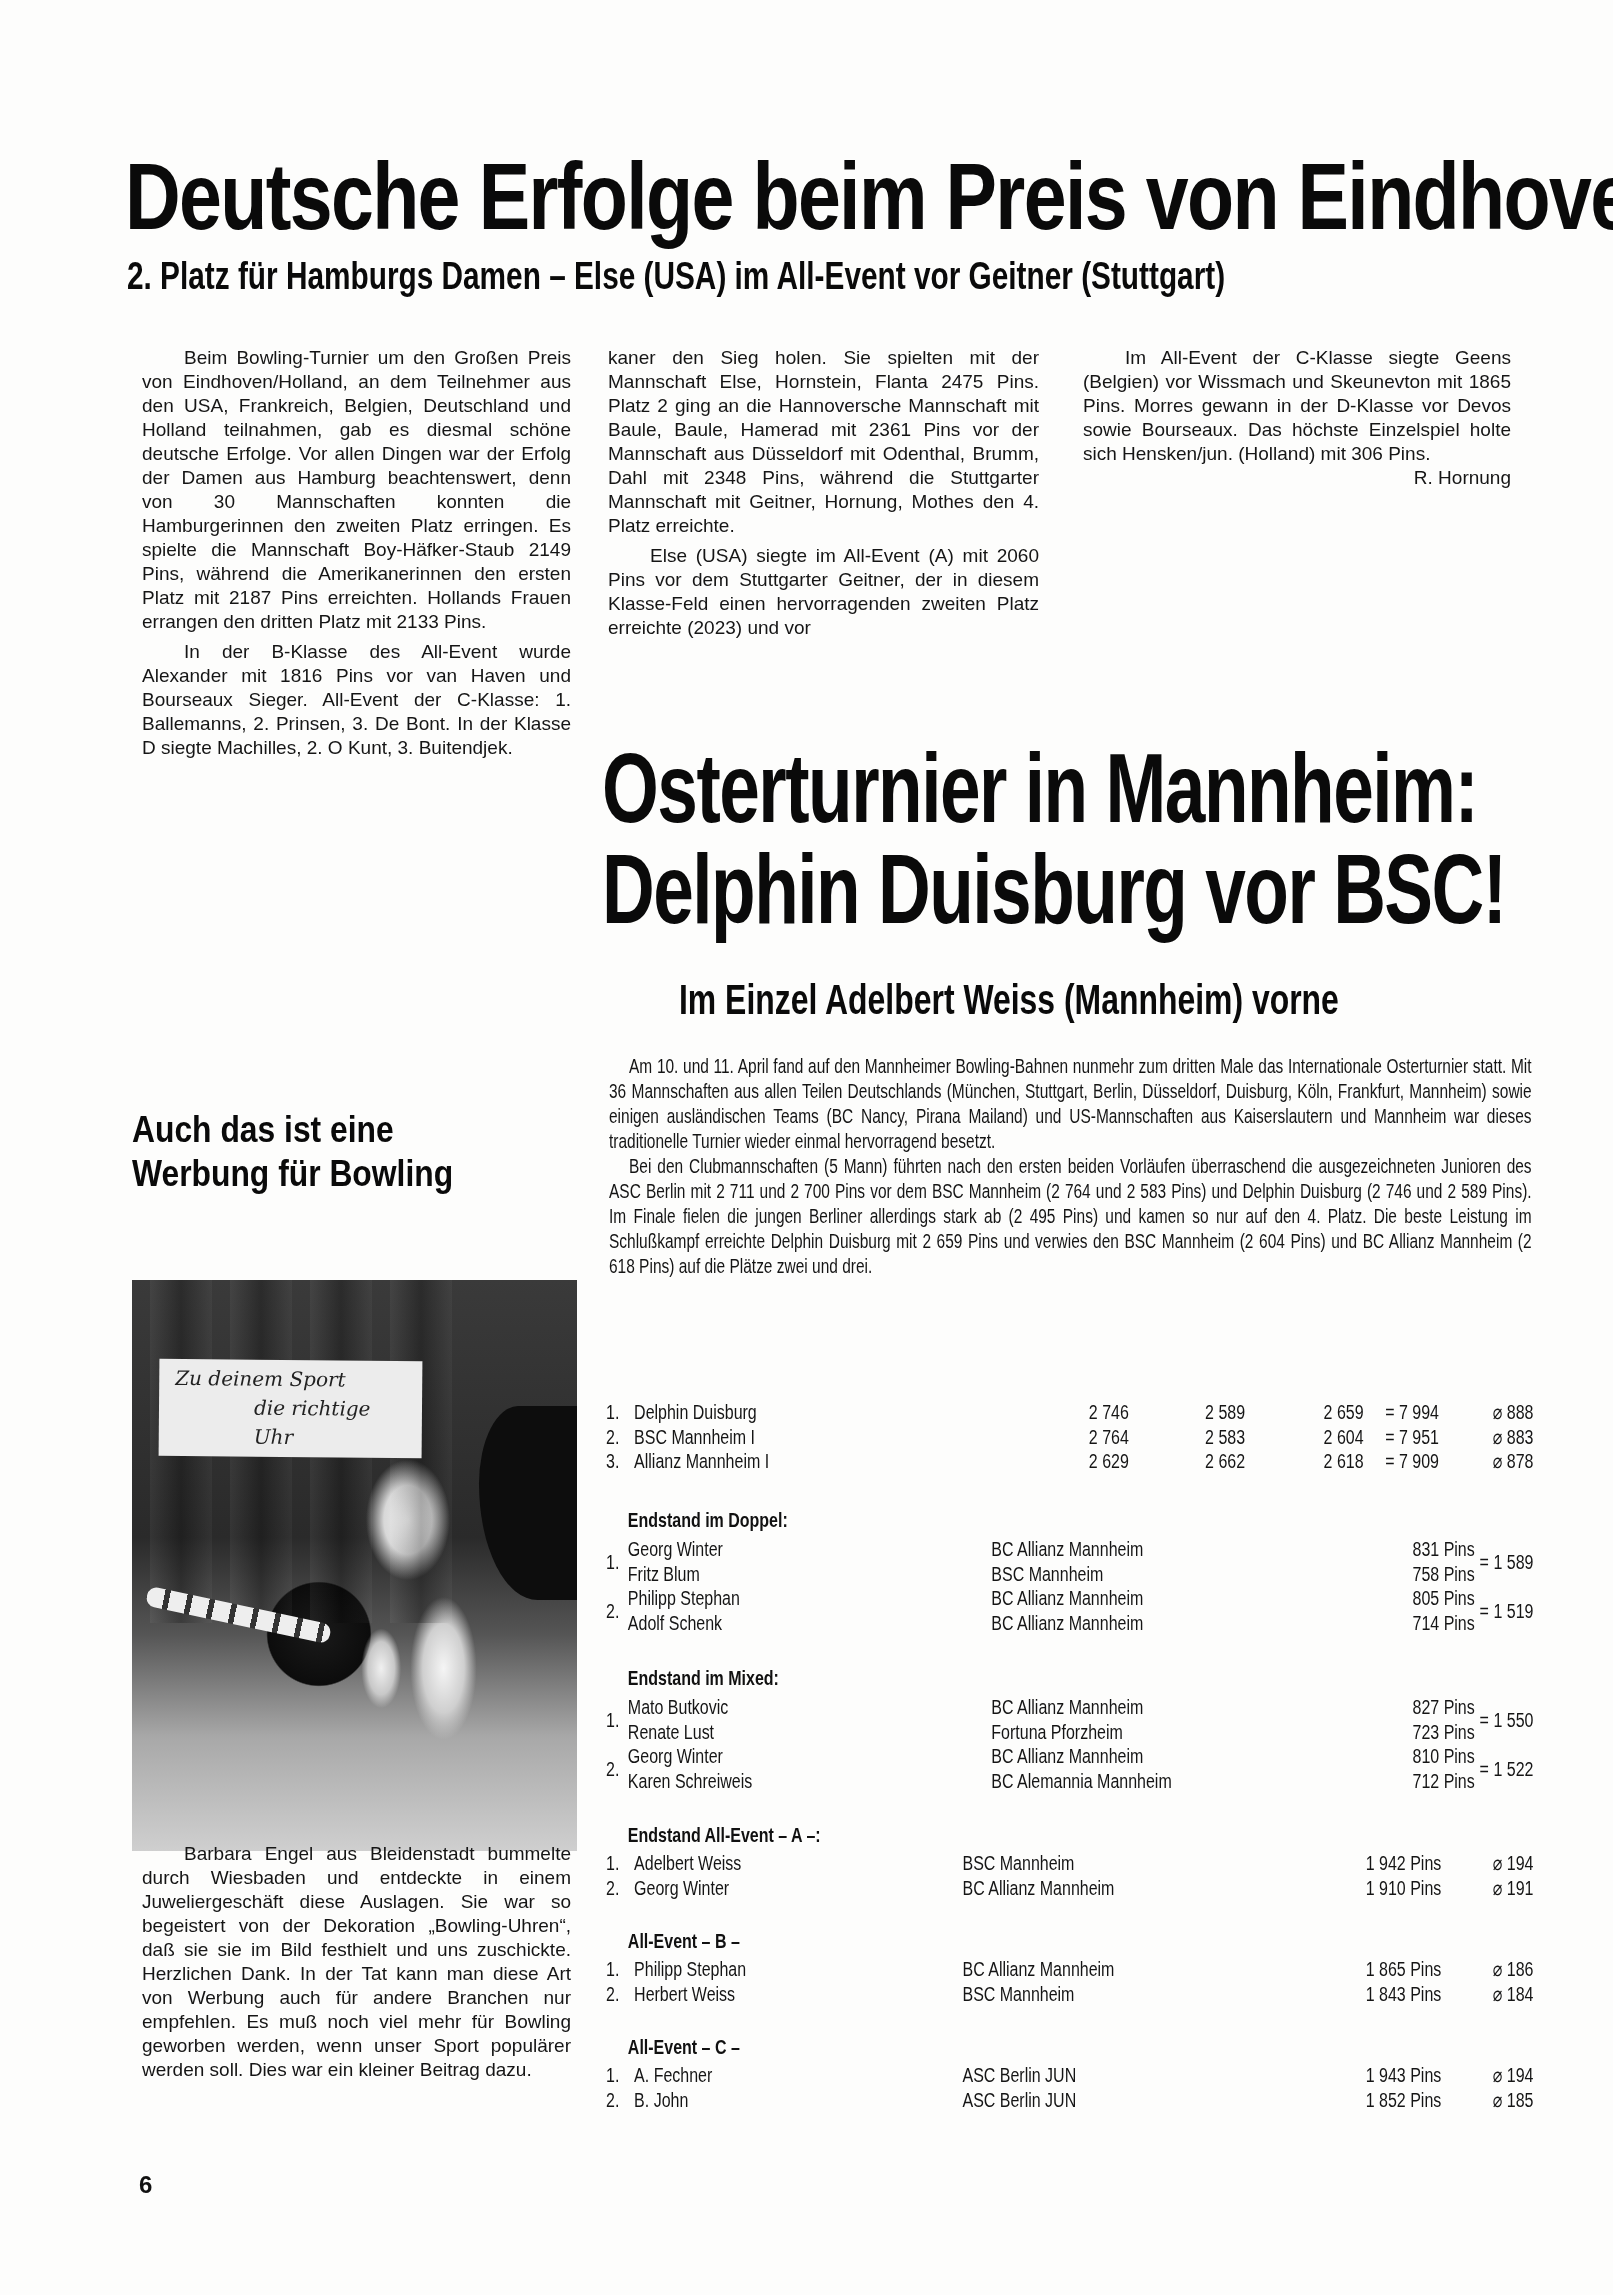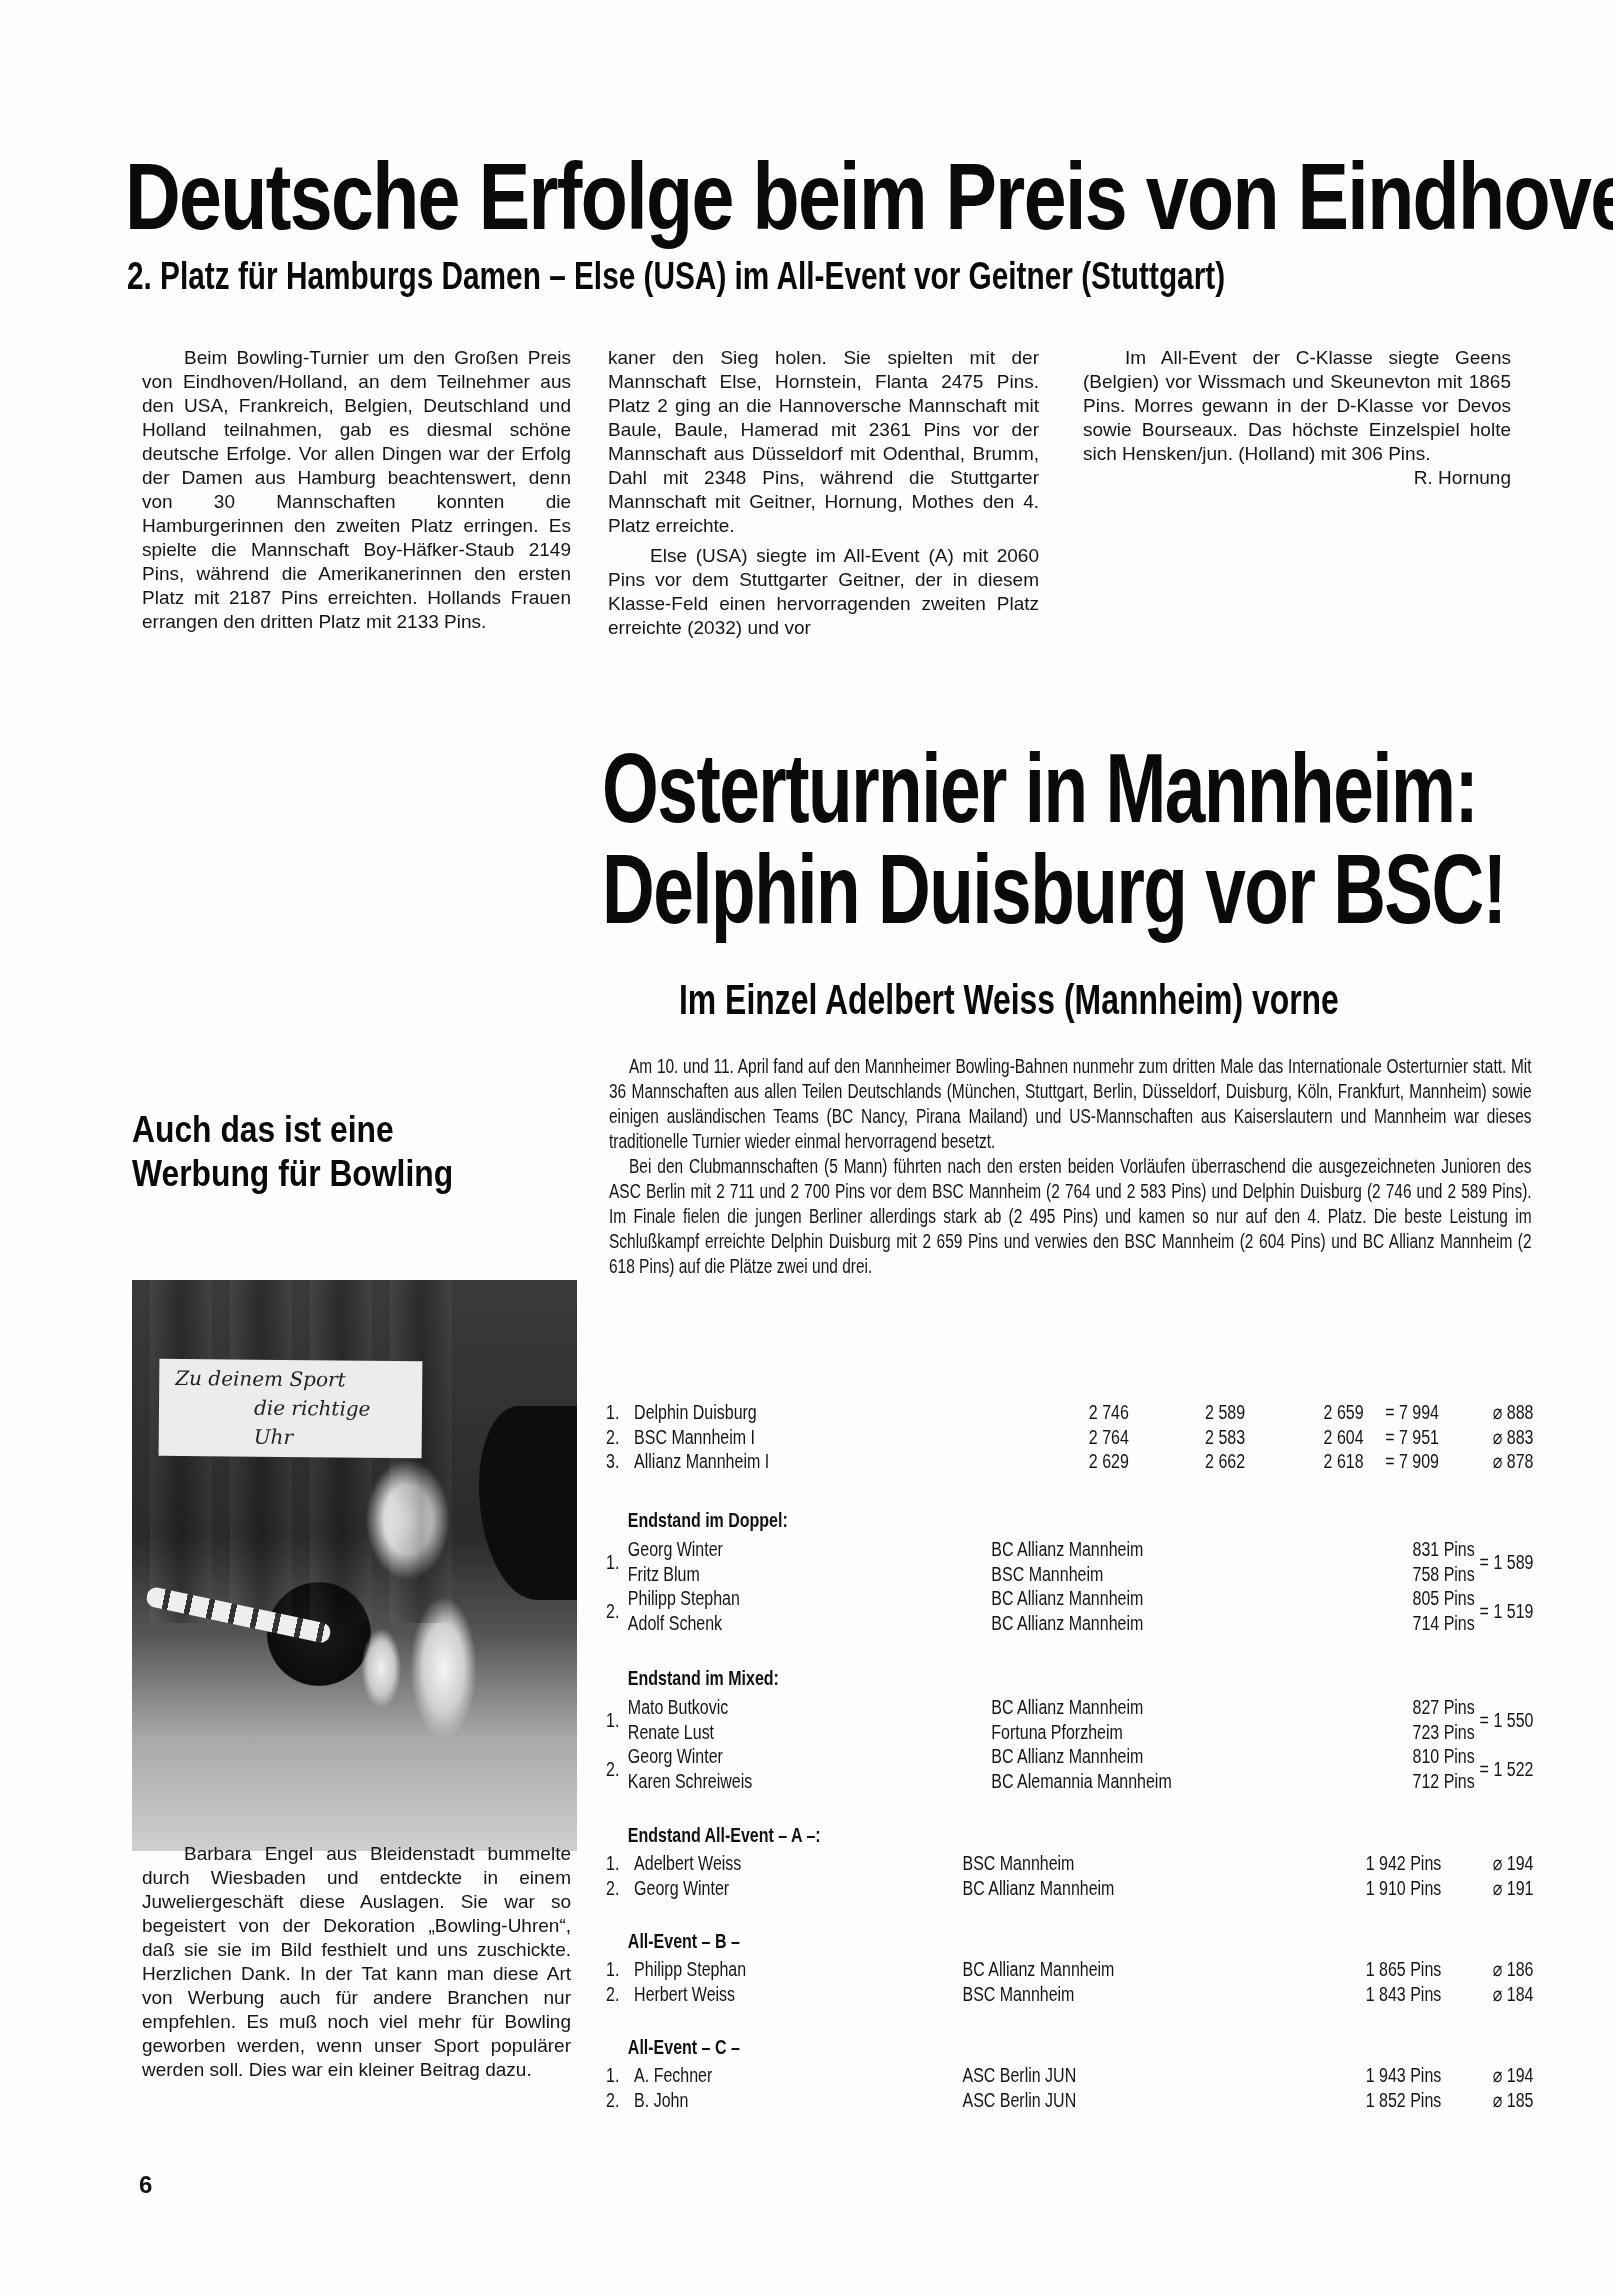--- a/index.html
+++ b/index.html
@@ -60,25 +60,26 @@
 </style>
 </head>
 <body>
 
 <div class="abs headline" style="left:125px; top:147px; font-size:94px; line-height:99px; transform:scaleX(0.82); letter-spacing:-2px;">Deutsche Erfolge beim Preis von Eindhoven</div>
 
 <div class="abs headline" style="left:127px; top:254px; font-size:38px; line-height:44px; transform:scaleX(0.784); letter-spacing:0px;">2. Platz für Hamburgs Damen – Else (USA) im All-Event vor Geitner (Stuttgart)</div>
 
 <div class="abs body-col" style="left:136px; top:340px; width:441px;">
   <p>Beim Bowling-Turnier um den Großen Preis von Eindhoven/Holland, an dem Teilnehmer aus den USA, Frankreich, Belgien, Deutschland und Holland teilnahmen, gab es diesmal schöne deutsche Erfolge. Vor allen Dingen war der Erfolg der Damen aus Hamburg beachtenswert, denn von 30 Mannschaften konnten die Hamburgerinnen den zweiten Platz erringen. Es spielte die Mannschaft Boy-Häfker-Staub 2149 Pins, während die Amerikanerinnen den ersten Platz mit 2187 Pins erreichten. Hollands Frauen errangen den dritten Platz mit 2133 Pins.</p>
+  <p>In der B-Klasse des All-Event wurde Alexander mit 1816 Pins vor van Haven und Bourseaux Sieger. All-Event der C-Klasse: 1. Ballemanns, 2. Prinsen, 3. De Bont. In der Klasse D siegte Machilles, 2. O Kunt, 3. Buitendjek.</p>
 </div>
 
 <div class="abs body-col" style="left:602px; top:340px; width:443px;">
   <p class="noindent">kaner den Sieg holen. Sie spielten mit der Mannschaft Else, Hornstein, Flanta 2475 Pins. Platz 2 ging an die Hannoversche Mannschaft mit Baule, Baule, Hamerad mit 2361 Pins vor der Mannschaft aus Düsseldorf mit Odenthal, Brumm, Dahl mit 2348 Pins, während die Stuttgarter Mannschaft mit Geitner, Hornung, Mothes den 4. Platz erreichte.</p>
-  <p>Else (USA) siegte im All-Event (A) mit 2060 Pins vor dem Stuttgarter Geitner, der in diesem Klasse-Feld einen hervorragenden zweiten Platz erreichte (2032) und vor</p>
+  <p>Else (USA) siegte im All-Event (A) mit 2060 Pins vor dem Stuttgarter Geitner, der in diesem Klasse-Feld einen hervorragenden zweiten Platz erreichte (2023) und vor</p>
 </div>
 
 <div class="abs body-col" style="left:1077px; top:340px; width:440px;">
   <p>
     <span>Im All-Event der C-Klasse siegte Geens (Belgien) vor Wissmach und Skeunevton mit 1865 Pins. Morres gewann in der D-Klasse vor Devos sowie Bourseaux. Das höchste Einzelspiel holte sich Hensken/jun. (Holland) mit 306 Pins.</span>
     <span class="signature">R. Hornung</span>
   </p>
 </div>
 
 <div class="abs" style="left:132px; top:1108px; font-weight:bold; font-size:37px; line-height:44px; color:#0a0a0a; transform:scaleX(0.86); transform-origin:left top; white-space:nowrap;">

